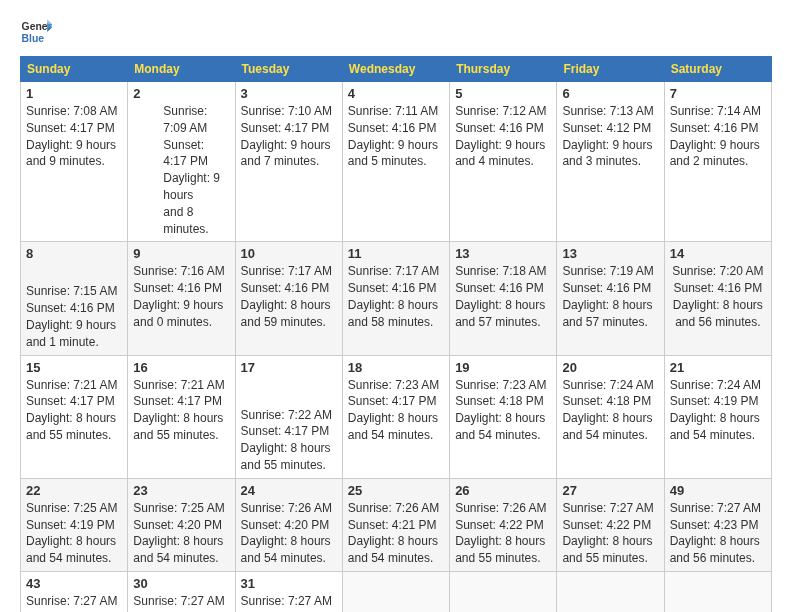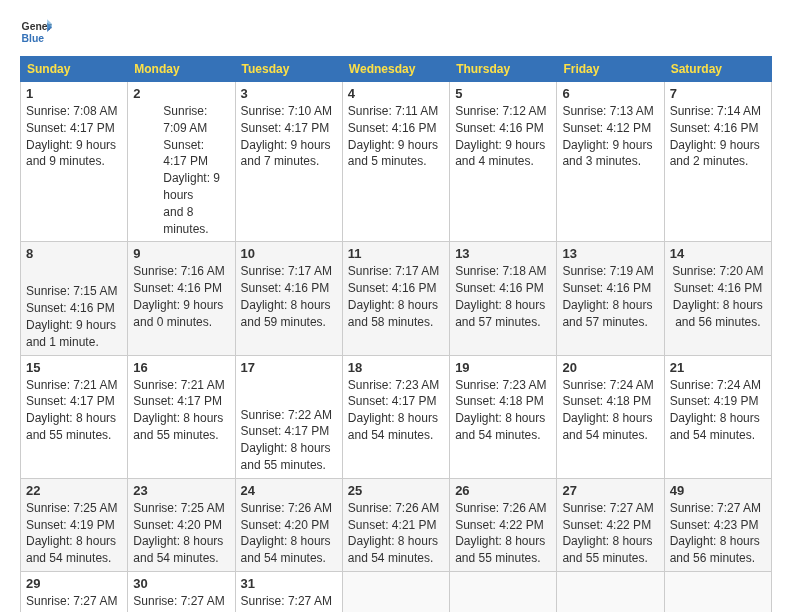--- a/index.html
+++ b/index.html
@@ -307,21 +307,21 @@
         <td>
           <span class="day-num">49</span>
           <div class="cell-info" style="white-space: pre-wrap;">Sunrise: 7:27 AM
 Sunset: 4:23 PM
 Daylight: 8 hours
 and 56 minutes.</div>
         </td>
       </tr>
       <tr>
         <td>
-          <span class="day-num">29</span>
+          <span class="day-num">43</span>
           <div class="cell-info" style="white-space: pre-wrap;">Sunrise: 7:27 AM
 Sunset: 4:24 PM
 Daylight: 8 hours
 and 56 minutes.</div>
         </td>
         <td>
           <span class="day-num">30</span>
           <div class="cell-info" style="white-space: pre-wrap;">Sunrise: 7:27 AM
 Sunset: 4:25 PM
 Daylight: 8 hours

